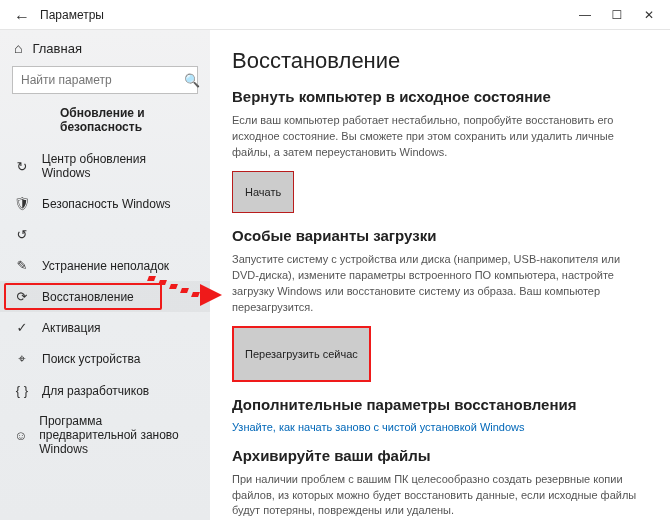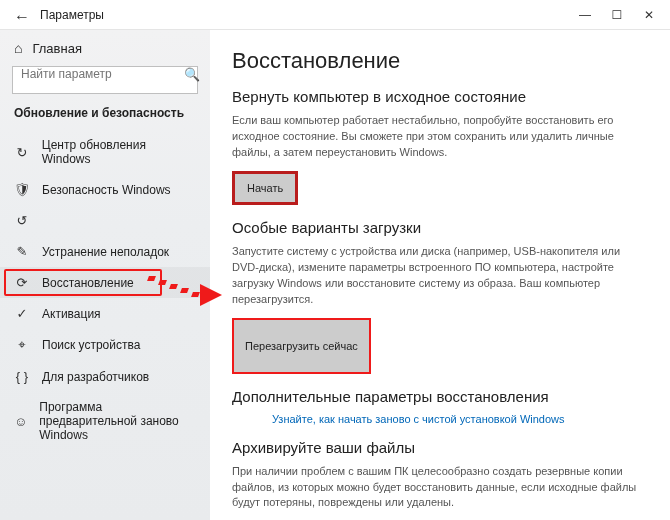--- a/index.html
+++ b/index.html
@@ -9,37 +9,37 @@
 .titlebar .back { width: 28px; text-align: center; font-size: 16px; color: #333; cursor: pointer; }
 .titlebar .title { flex: 1; font-size: 12px; color: #222; padding-left: 4px; }
 .winbtns { display: flex; gap: 18px; padding-right: 6px; }
 .winbtn { width: 14px; text-align: center; font-size: 12px; color: #333; cursor: pointer; }
 
 .layout { display: flex; height: calc(100% - 30px); }
 
 .sidebar { width: 210px; background: linear-gradient(180deg, #f2f2f3 0%, #eceef0 40%, #e9ebed 100%); display: flex; flex-direction: column; }
 .home { display: flex; align-items: center; gap: 10px; padding: 10px 14px 8px; font-size: 13px; color: #222; }
 .home .icon { font-size: 14px; }
-.search { margin: 2px 12px 10px; display: flex; align-items: flex-start; border: 1px solid #bfbfbf; background: #fff; height: 28px; }
+.search { margin: 2px 12px 10px; display: flex; align-items: center; border: 1px solid #bfbfbf; background: #fff; height: 28px; }
 .search input { flex: 1; border: 0; outline: 0; padding: 0 8px; font-size: 12px; color: #555; background: transparent; }
 .search .sicon { width: 24px; text-align: center; color: #555; font-size: 13px; }
-.category { padding: 2px 14px 10px; font-size: 12px; font-weight: 700; color: #222; }
+.category { padding: 2px 14px 10px; font-size: 12px; font-weight: 700; color: #222; margin-left: 46px; }
 .nav { display: flex; flex-direction: column; }
 .nav-item { display: flex; align-items: center; gap: 12px; padding: 8px 14px; font-size: 12px; color: #222; cursor: pointer; position: relative; }
 .nav-item .icon { width: 16px; text-align: center; font-size: 13px; color: #333; }
 .nav-item.active { background: rgba(0,0,0,0.04); }
 .highlight-box { position: absolute; left: 4px; top: 2px; right: 48px; bottom: 2px; border: 2px solid #ef1a1a; border-radius: 2px; pointer-events: none; }
 
 .main { flex: 1; padding: 12px 22px 18px 22px; overflow: auto; color: #222; }
 .h1 { font-size: 22px; font-weight: 400; margin: 6px 0 12px; }
-.h2 { font-size: 15px; font-weight: 400; margin: 14px 0 8px; }
+.h2 { font-size: 15px; font-weight: 700; margin: 14px 0 8px; }
 .desc { font-size: 11px; color: #555; line-height: 1.45; margin-bottom: 10px; max-width: 420px; }
-.btn { display: inline-block; padding: 8px 12px; background: #ccc; border: 3px solid #b91c1c; font-size: 11px; color: #222; cursor: pointer; }
+.btn { display: inline-block; padding: 14px 12px; background: #ccc; border: 1px solid #b91c1c; font-size: 11px; color: #222; cursor: pointer; }
 .btn-highlight { border: 2px solid #ef1a1a; padding: 20px 11px; }
-.link { font-size: 11px; color: #0067b8; cursor: pointer; margin-top: 2px; margin-left: 40px; }
+.link { font-size: 11px; color: #0067b8; cursor: pointer; margin-top: 2px; }
 
 
 .arrow { position: absolute; left: 148px; top: 270px; width: 80px; height: 36px; pointer-events: none; }
 .dashes span { position: absolute; width: 7px; height: 5px; background: #ef1a1a; transform: skewX(-20deg); }
 .d1 { left: 0; top: 6px; }
 .d2 { left: 11px; top: 10px; }
 .d3 { left: 22px; top: 14px; }
 .d4 { left: 33px; top: 18px; }
 .d5 { left: 44px; top: 22px; }
 .ahead { position: absolute; left: 52px; top: 14px; width: 0; height: 0; border-left: 22px solid #ef1a1a; border-top: 11px solid transparent; border-bottom: 11px solid transparent; }

